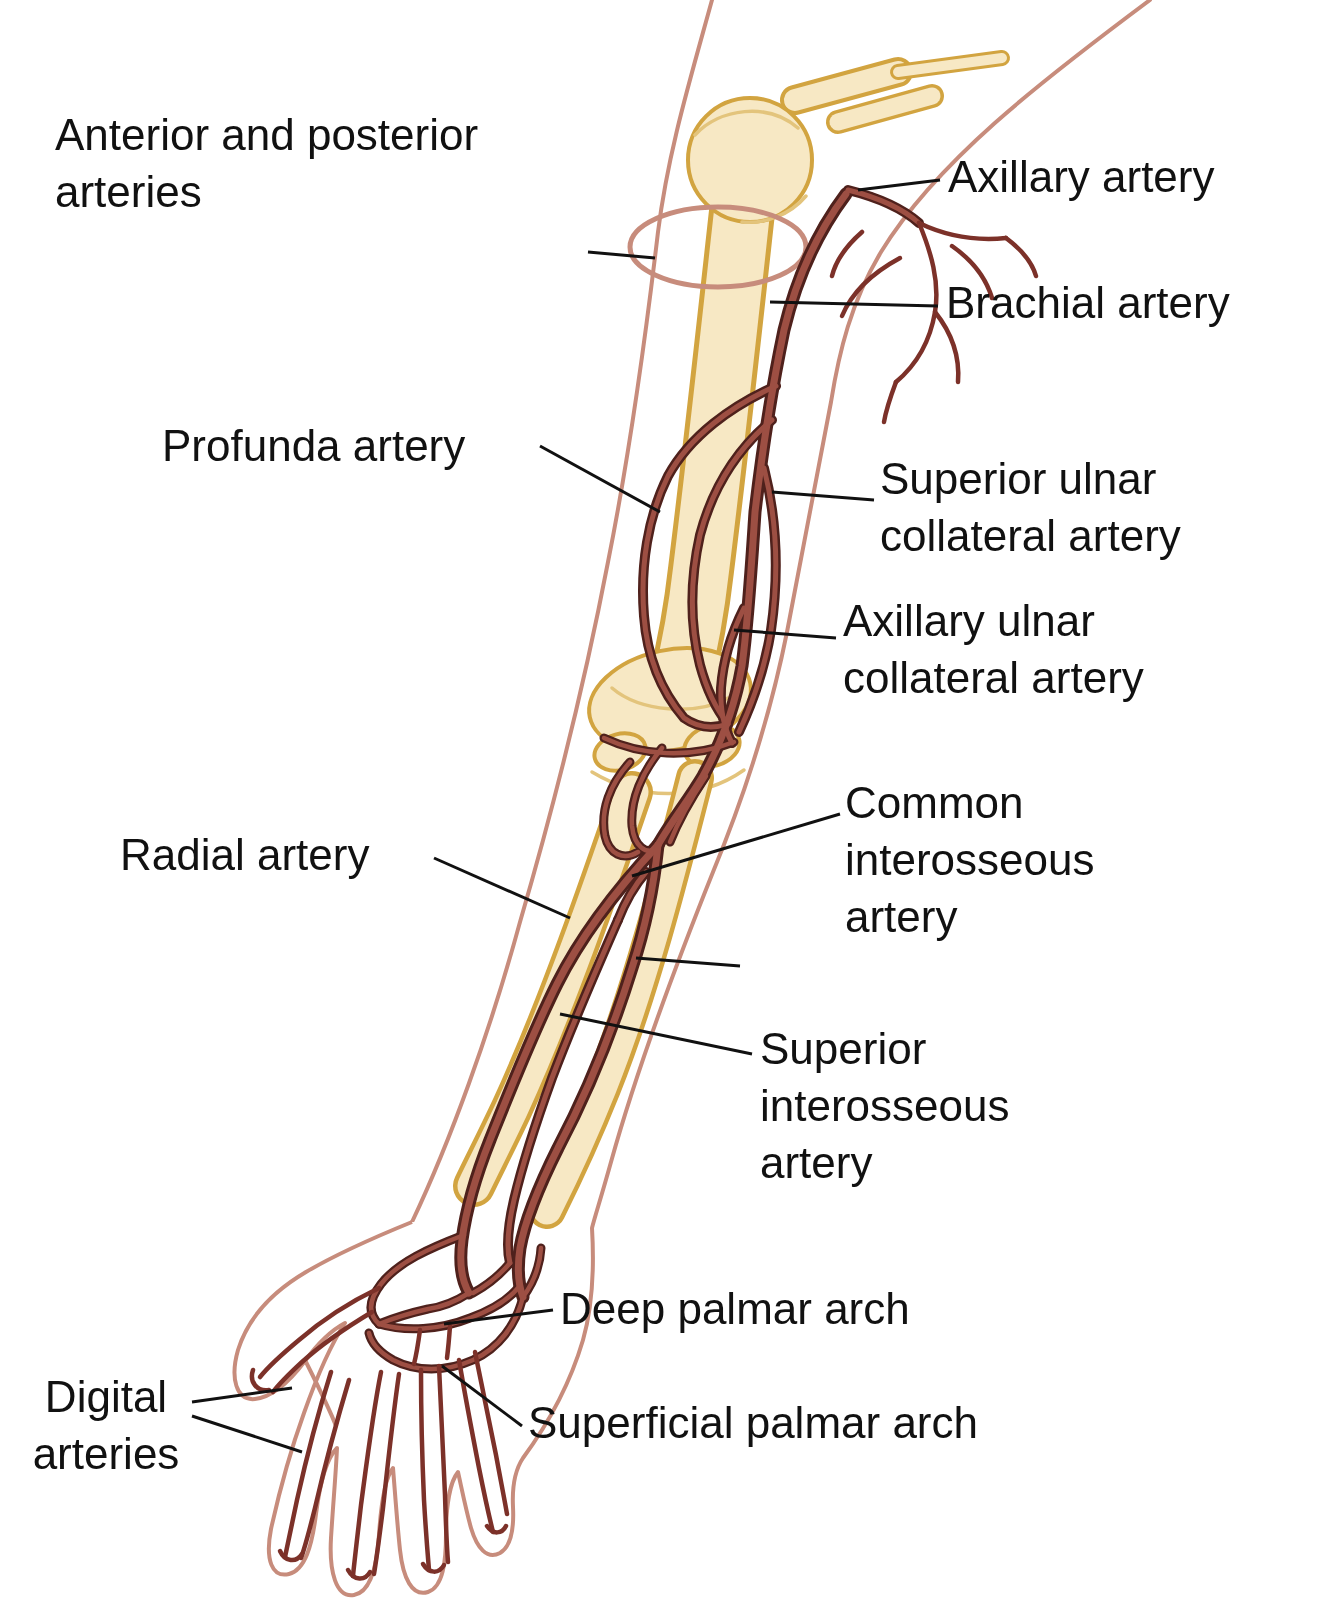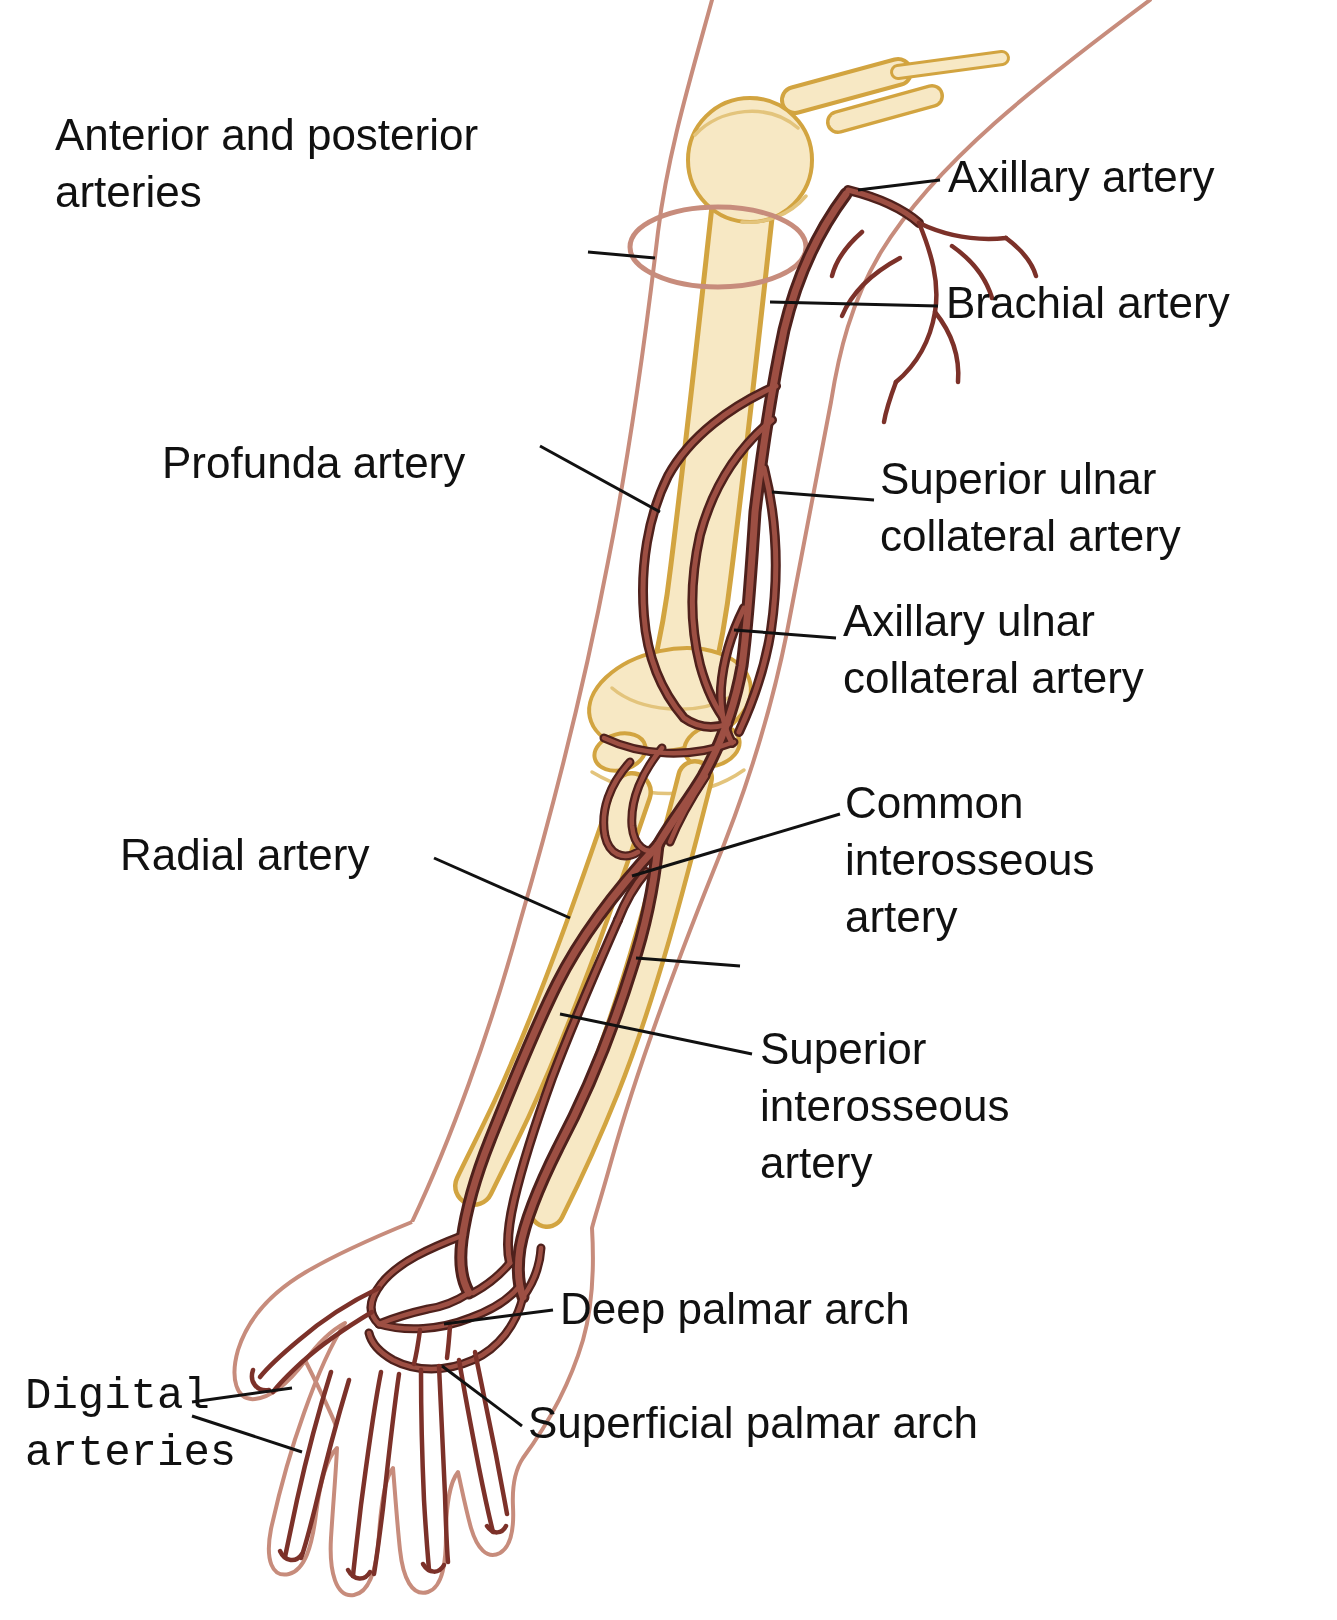--- a/index.html
+++ b/index.html
@@ -1,21 +1,21 @@
 <!DOCTYPE html>
 <html style="--background: #ffffff; --skin: #c78c7c; --bone: #f7e8c4; --bone_outline: #d2a440; --bone_detail: #e3c47c; --artery: #9d4f43; --artery_dark: #4f211c; --artery_thin: #7c3129; --leader: #111111; --label_text: #111111;"><head>
 <meta charset="utf-8">
 <style>
   html,body{margin:0;padding:0;background:#fff;}
   .stage{position:relative;width:1337px;height:1620px;background:var(--background,#fff);overflow:hidden;
          font-family:"Liberation Sans",sans-serif;}
   .stage svg{position:absolute;left:0;top:0;}
   .label{position:absolute;font-size:44px;line-height:1.3;color:var(--label_text,#111);white-space:nowrap;}
   .label.align-right{}
-  .label.align-center{text-align:center;font-family:Liberation Mono, monospace;}
+  .label.align-center{text-align:center;}
   
   .skin{fill:none;stroke:var(--skin,#c78c7c);stroke-width:4;stroke-linecap:round;stroke-linejoin:round;}
   .skin-fill{fill:#ffffff;stroke:var(--skin,#c78c7c);stroke-width:4;stroke-linejoin:round;}
   .ring{fill:none;stroke:var(--skin,#c78c7c);stroke-width:5;}
   
   .bone-out{fill:none;stroke:var(--bone_outline,#d2a440);stroke-linecap:round;}
   .bone-in{fill:none;stroke:var(--bone,#f7e8c4);stroke-linecap:round;}
   .bone-solid{fill:var(--bone,#f7e8c4);stroke:var(--bone_outline,#d2a440);stroke-width:4;}
   .bone-detail{fill:none;stroke:var(--bone_detail,#e3c47c);stroke-width:3.5;stroke-linecap:round;}
   
@@ -207,21 +207,21 @@
   </div>
 
   <div class="label" style="left:948px;top:148px">
     <div>Axillary artery</div>
   </div>
 
   <div class="label" style="left:946px;top:274px">
     <div>Brachial artery</div>
   </div>
 
-  <div class="label" style="left:162px;top:434px">
+  <div class="label" style="left:162px;top:417px">
     <div>Profunda artery</div>
   </div>
 
   <div class="label" style="left:880px;top:450px">
     <div>Superior ulnar</div>
     <div>collateral artery</div>
   </div>
 
   <div class="label" style="left:843px;top:592px">
     <div>Axillary ulnar</div>

